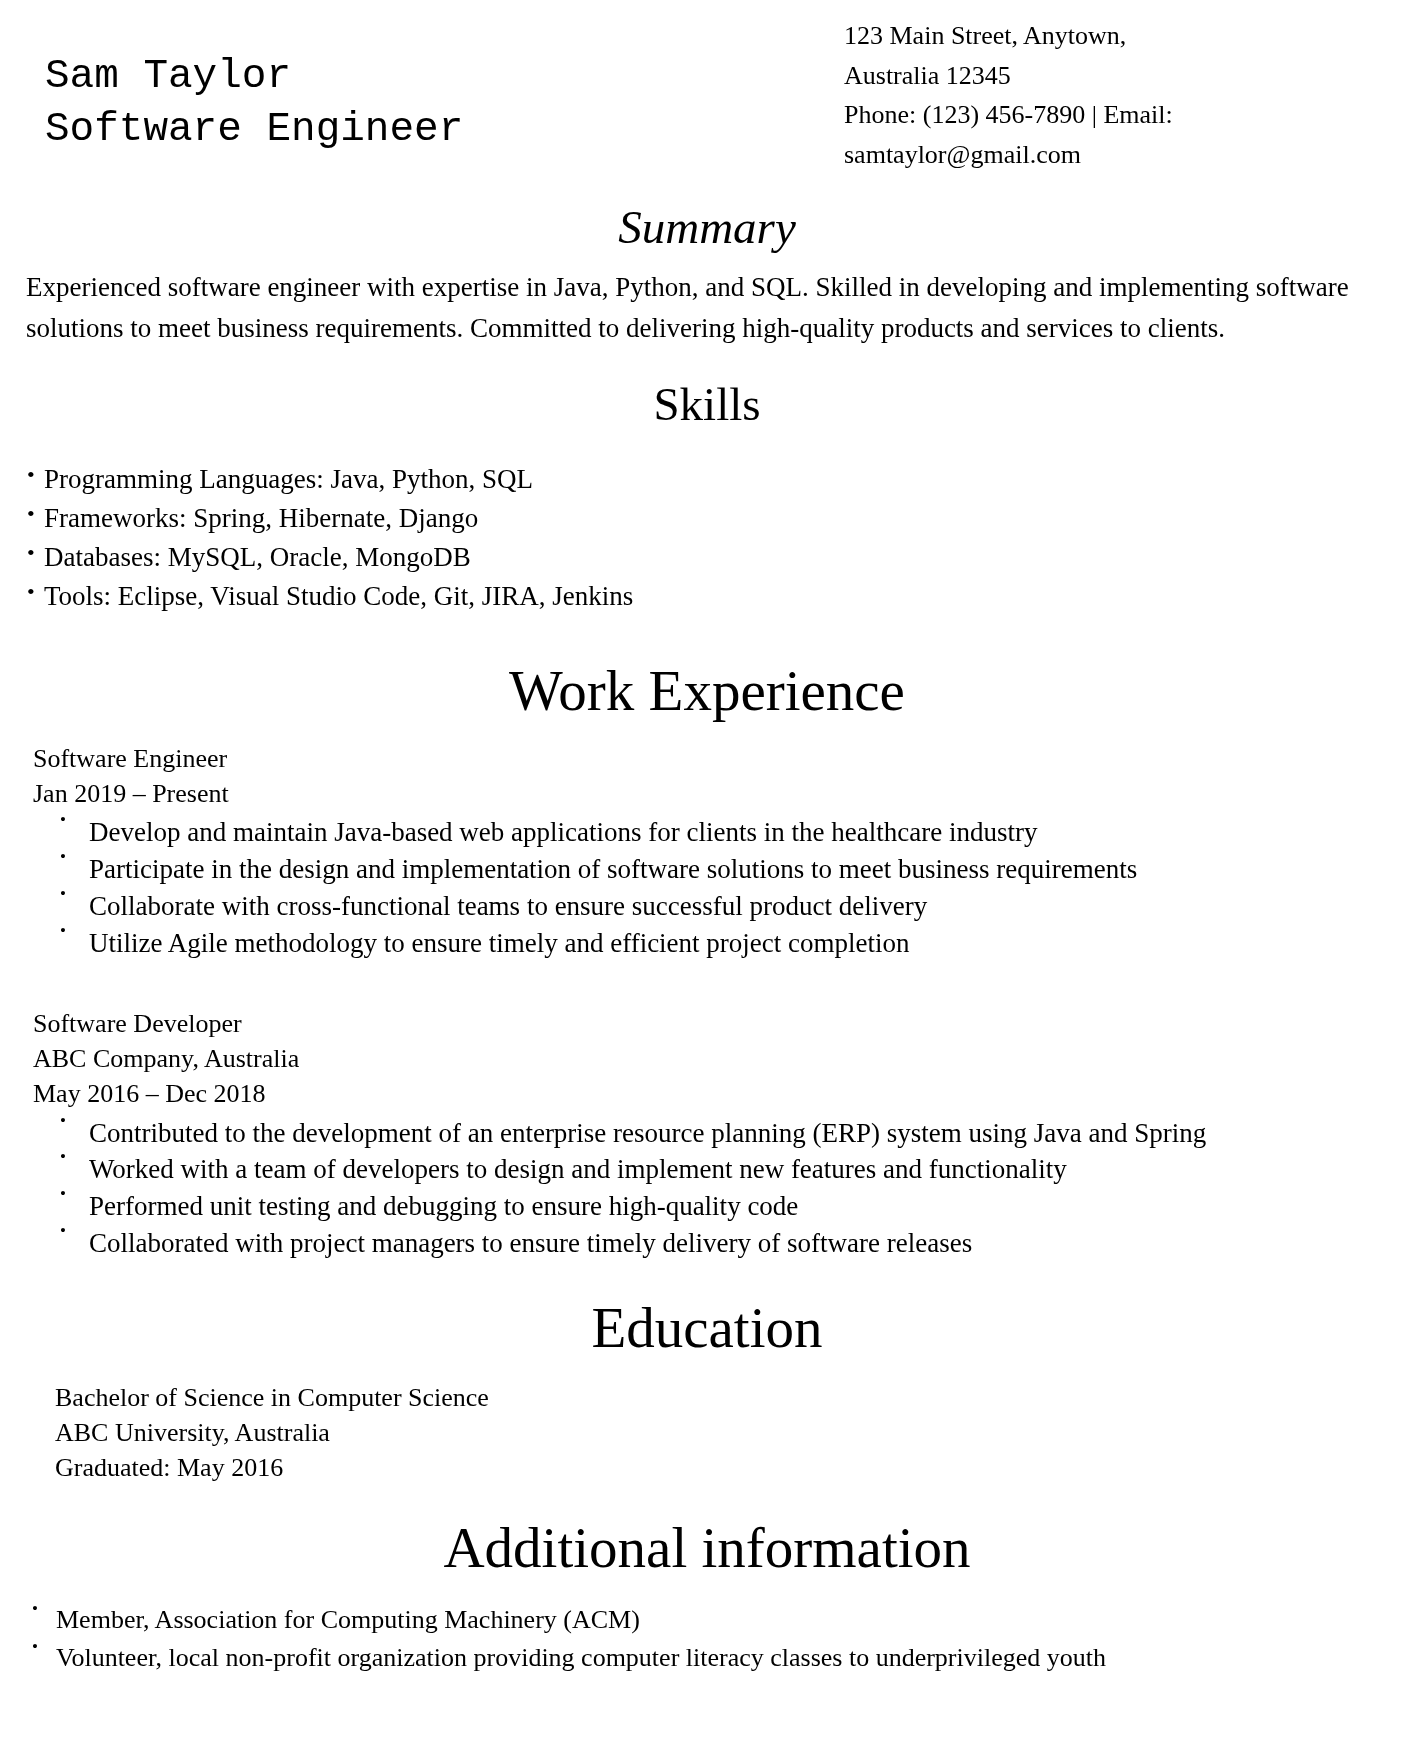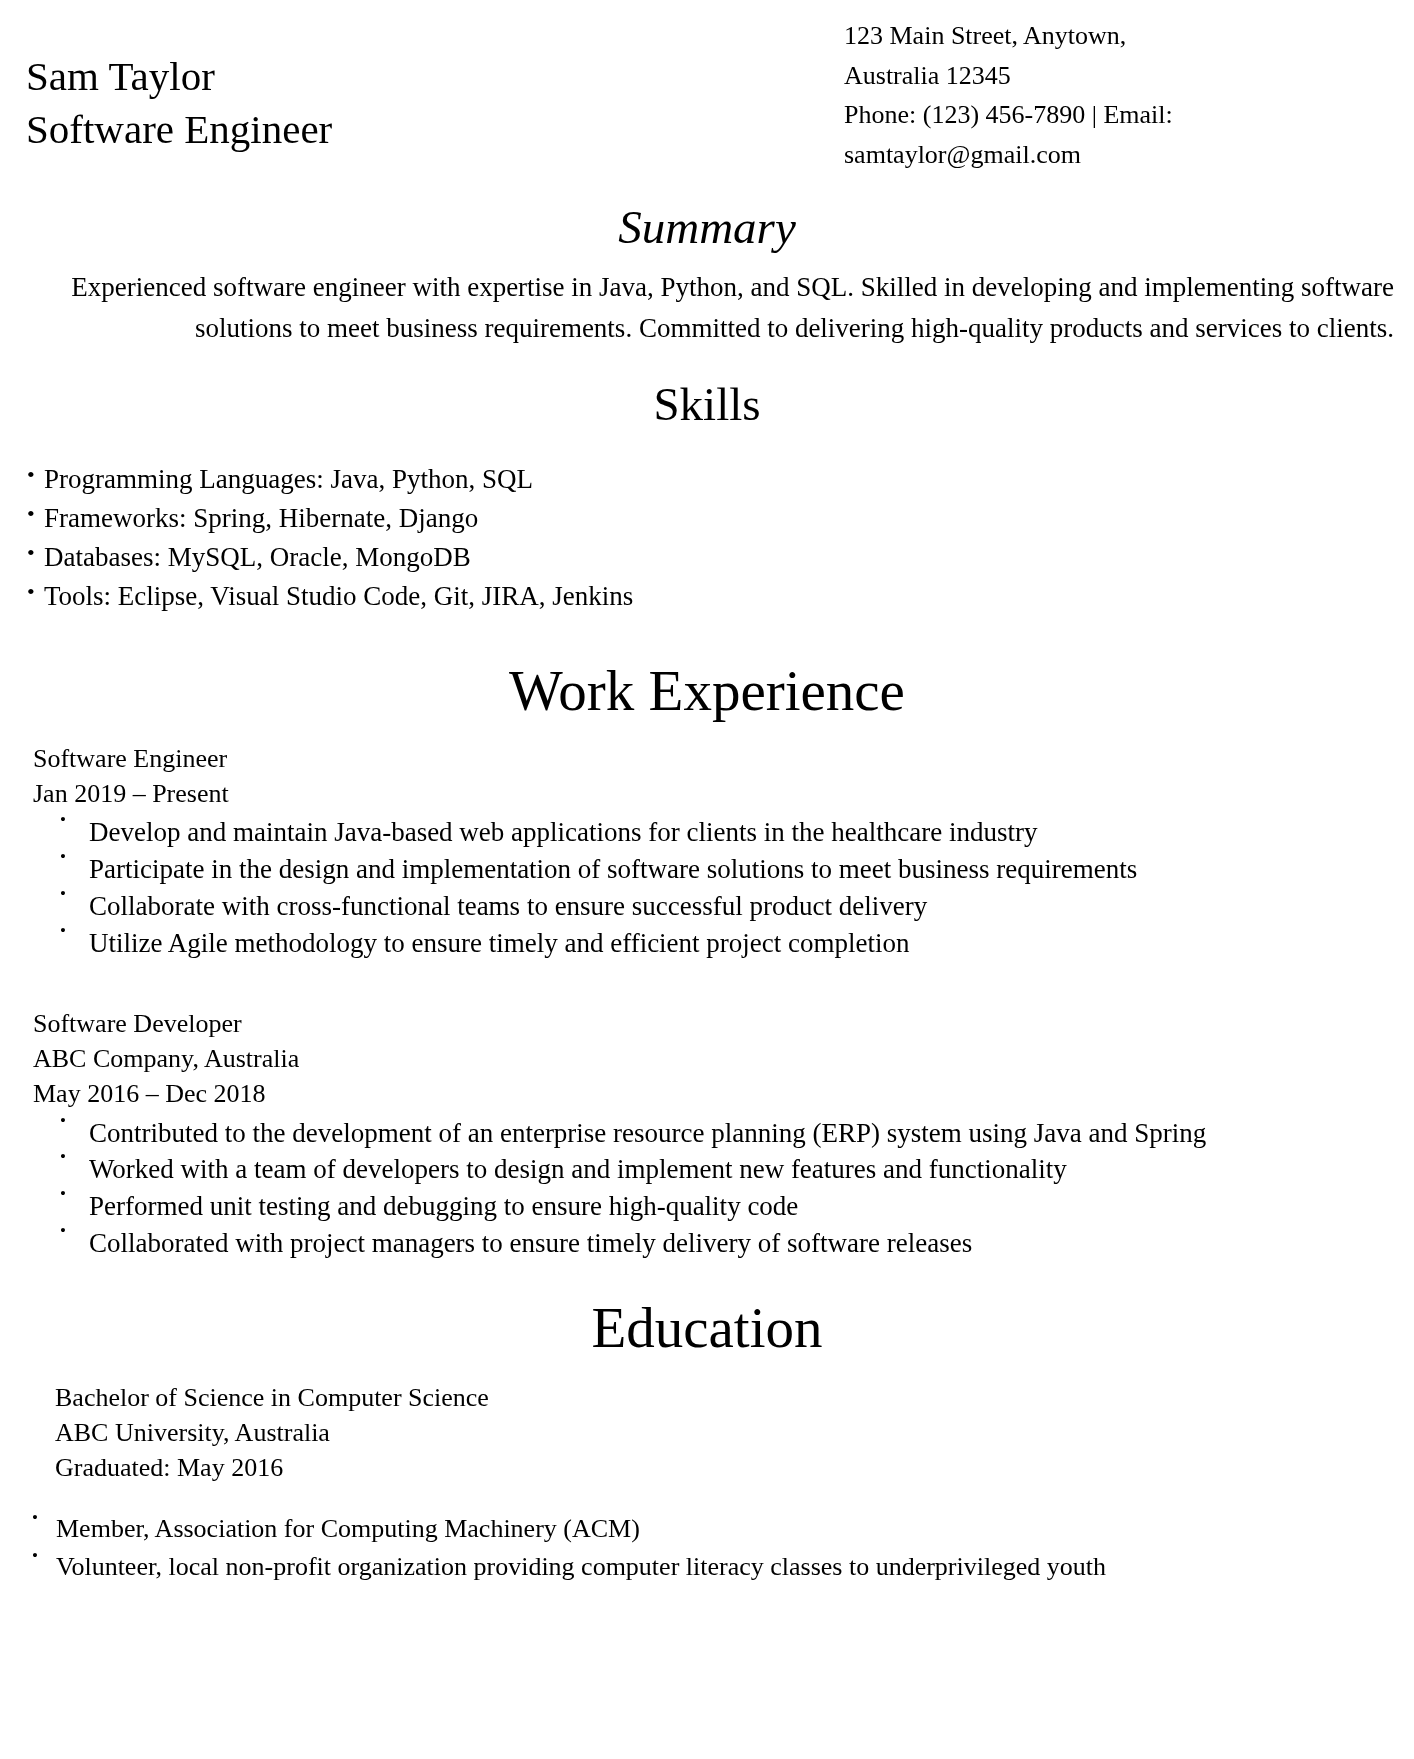--- a/index.html
+++ b/index.html
@@ -25,23 +25,24 @@
   }
 
   
   .header {
     display: flex;
     align-items: flex-start;
     justify-content: space-between;
     padding: 0;
   }
   .identity {
-    padding-left: 26px;
+    padding-left: 45px;
     padding-top: 50px;
     flex: 0 0 auto;
+    font-family: Liberation Mono, monospace;
   }
   .identity .name {
     font-size: 41px;
     line-height: 1.30;
     white-space: nowrap;
   }
   .identity .role {
     font-size: 41px;
     line-height: 1.30;
     white-space: nowrap;
@@ -66,22 +67,22 @@
   .h-summary   { font-size: 47px; line-height: 1.0; padding-top: 30px; font-style: italic; }
   .h-skills    { font-size: 47px; line-height: 1.0; padding-top: 32px; }
   .h-work      { font-size: 57px; line-height: 1.0; padding-top: 43px; }
   .h-education { font-size: 57px; line-height: 1.0; padding-top: 36px; }
   .h-additional{ font-size: 57px; line-height: 1.0; padding-top: 34px; }
 
   
   .summary-text {
     font-size: 27px;
     line-height: 1.52;
-    padding: 16px 20px 0 26px;
-    text-align: right;
+    padding: 16px 8px 0 26px;
+    text-align: left;
   }
 
   
   .skills-list {
     list-style: none;
     margin: 0;
     padding: 34px 0 0 27px;
   }
   .skills-list li {
     font-size: 27px;
@@ -215,18 +216,19 @@
 
   </div>
 
   <div class="section-heading h-education">Education</div>
   <div class="education-block">
     <div>Bachelor of Science in Computer Science</div>
     <div>ABC University, Australia</div>
     <div>Graduated: May 2016</div>
   </div>
 
+  <div class="section-heading h-additional">Additional information</div>
   <ul class="additional-list">
     <li>Member, Association for Computing Machinery (ACM)</li>
     <li>Volunteer, local non-profit organization providing computer literacy classes to underprivileged youth</li>
   </ul>
 
 </div>
 
 </body></html>

